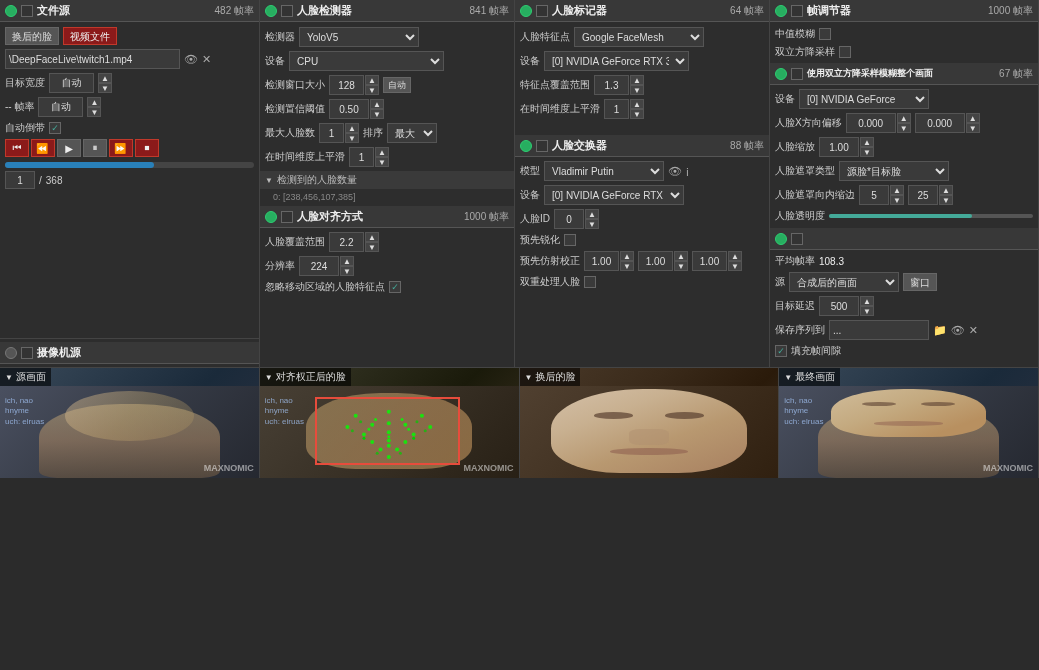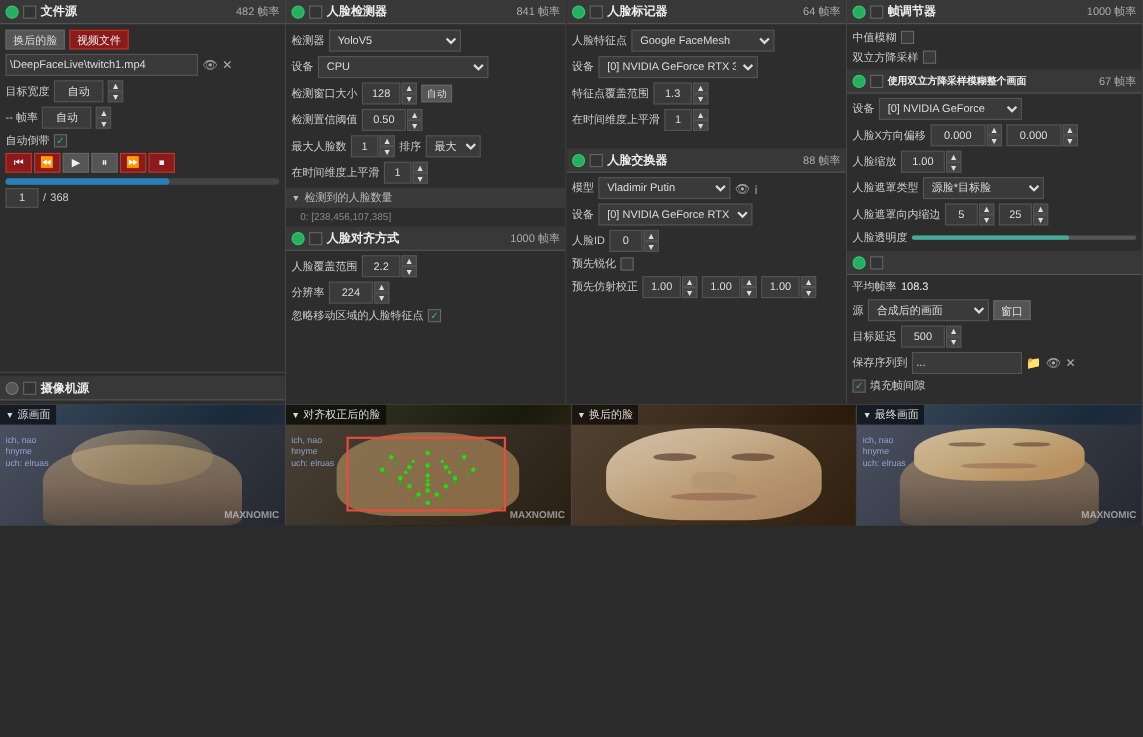--- a/index.html
+++ b/index.html
@@ -575,20 +575,24 @@
           </div>
           <div class="num-input-group">
             <input class="input-box" style="width: 35px;" value="1.00">
             <div class="spin-container">
                 <button class="spin-btn">▲</button>
                 <button class="spin-btn">▼</button>
               </div>
           </div>
         </div>
 
+        <div class="row">
+          <span class="label">双重处理人脸</span>
+          <div class="checkbox" style="background:#3a3a3a;"></div>
+        </div>
       </div>
     </div>
 
     <div class="panel panel-4">
       <div class="panel-header">
         <span class="power-btn green"></span>
         <span class="checkbox-indicator"></span>
         <span class="panel-title">帧调节器</span>
         <span class="fps-badge">1000 帧率</span>
       </div>

